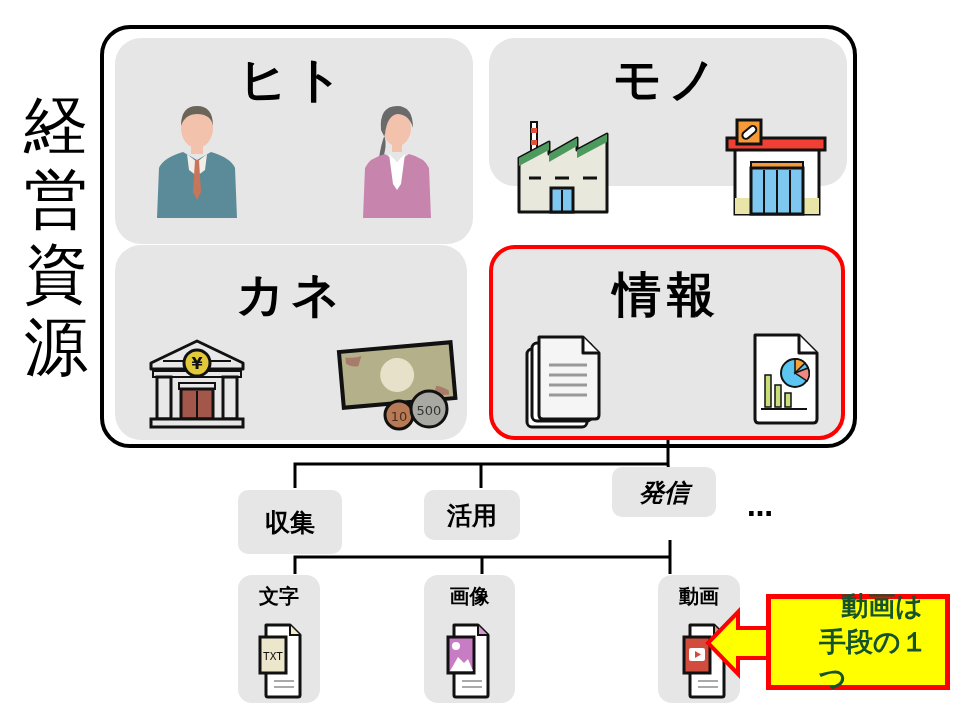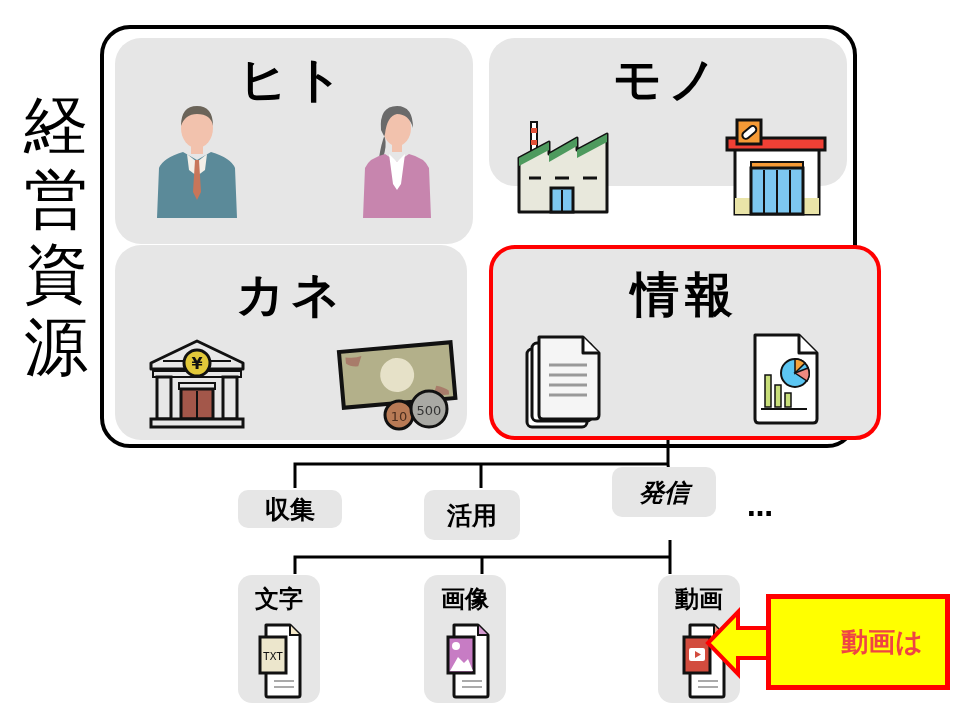--- a/index.html
+++ b/index.html
@@ -13,38 +13,38 @@
 
     .outer-box { left: 100px; top: 25px; width: 757px; height: 423px; border: 4px solid #000;
                  border-radius: 30px; box-sizing: border-box; background: #fff; }
 
     .quad { position: absolute; background: #e6e6e6; border-radius: 26px; }
     .quad-title { position: absolute; left: 0; right: 0; text-align: center; font-weight: 700;
                   font-size: 48px; letter-spacing: 6px; }
     .q-hito { left: 115px; top: 38px; width: 358px; height: 206px; }
     .q-mono { left: 489px; top: 38px; width: 358px; height: 148px; }
     .q-kane { left: 115px; top: 245px; width: 352px; height: 195px; }
-    .q-joho { left: 489px; top: 245px; width: 392px; height: 195px; border: 4px solid #ff0000;
+    .q-joho { left: 489px; top: 245px; width: 356px; height: 195px; border: 4px solid #ff0000;
               box-sizing: border-box; }
 
     .icon { position: absolute; }
 
     .lines { left: 0; top: 0; width: 960px; height: 720px; }
 
     .pill { position: absolute; background: #e6e6e6; border-radius: 10px; display: flex;
             align-items: center; justify-content: center; font-size: 25px; font-weight: 700; }
     .sub-card { position: absolute; background: #e6e6e6; border-radius: 14px; width: 82px; height: 128px; }
     .sub-card .lbl { position: absolute; left: 0; right: 0; top: 8px; text-align: center;
-                     font-size: 24px; font-weight: 700; }
+                     font-size: 20px; font-weight: 700; }
 
     .ellipsis { left: 747px; top: 492px; font-size: 26px; font-weight: 700; letter-spacing: 1px; }
 
     .callout-box { left: 766px; top: 594px; width: 184px; height: 96px; background: #ffff00;
                    border: 5px solid #ff0000; box-sizing: border-box; display: flex; flex-direction: column;
-                   align-items: center; justify-content: center; color: #ef4444; font-weight: 700;
+                   align-items: center; justify-content: center; color: #14532d; font-weight: 700;
                    font-size: 27px; line-height: 36px; padding-left: 48px; }
   </style>
 </head>
 <body>
 
 <div class="abs vertical-title">
   <span>経</span>
   <span>営</span>
   <span>資</span>
   <span>源</span>
@@ -158,21 +158,21 @@
     <polyline points="668,440 668,464"></polyline>
     <polyline points="295,488 295,464 668,464"></polyline>
     <line x1="481" y1="464" x2="481" y2="488"></line>
     <line x1="668" y1="464" x2="670" y2="488"></line>
     <line x1="670" y1="540" x2="670" y2="574"></line>
     <polyline points="295,574 295,557 670,557"></polyline>
     <line x1="482" y1="557" x2="482" y2="574"></line>
   </g>
 </svg>
 
-<div class="pill" style="left:238px;top:490px;width:104px;height:38px;">
+<div class="pill" style="left:238px;top:490px;width:104px;height:64px;">
   <span>収集</span>
 </div>
 <div class="pill" style="left:424px;top:490px;width:96px;height:50px;">
   <span>活用</span>
 </div>
 <div class="pill" style="left:612px;top:467px;width:104px;height:50px;font-style:italic;">
   <span>発信</span>
 </div>
 <div class="abs ellipsis">…</div>
 
@@ -180,21 +180,21 @@
   <div class="lbl">文字</div>
   <svg class="icon" style="left:20px;top:48px;" width="46" height="76" viewBox="0 0 46 76">
     <path d="M8 2 L32 2 L42 12 L42 72 Q42 74 40 74 L10 74 Q8 74 8 72Z" fill="#fff" stroke="#111" stroke-width="3" stroke-linejoin="round"></path>
     <path d="M32 2 L32 12 L42 12" fill="#f5e9c9" stroke="#111" stroke-width="2"></path>
     <rect x="2" y="14" width="26" height="36" fill="#ece6cc" stroke="#111" stroke-width="3"></rect>
     <text x="15" y="37" text-anchor="middle" font-size="11" font-family="DejaVu Sans Mono, monospace" fill="#111">TXT</text>
     <line x1="16" y1="58" x2="36" y2="58" stroke="#aaa" stroke-width="2"></line>
     <line x1="16" y1="64" x2="36" y2="64" stroke="#aaa" stroke-width="2"></line>
   </svg>
 </div>
-<div class="sub-card" style="left:424px;top:575px;">
+<div class="sub-card" style="left:424px;top:575px;padding-left:9px;">
   <div class="lbl">画像</div>
   <svg class="icon" style="left:22px;top:48px;" width="46" height="76" viewBox="0 0 46 76">
     <path d="M8 2 L32 2 L42 12 L42 72 Q42 74 40 74 L10 74 Q8 74 8 72Z" fill="#fff" stroke="#111" stroke-width="3" stroke-linejoin="round"></path>
     <path d="M32 2 L32 12 L42 12" fill="#d49ad0" stroke="#111" stroke-width="2"></path>
     <rect x="2" y="14" width="26" height="36" fill="#c77cc4" stroke="#111" stroke-width="3"></rect>
     <circle cx="10" cy="23" r="4" fill="#fff"></circle>
     <path d="M4 48 L12 34 L18 40 L22 36 L27 48Z" fill="#fff"></path>
     <line x1="16" y1="58" x2="36" y2="58" stroke="#aaa" stroke-width="2"></line>
     <line x1="16" y1="64" x2="36" y2="64" stroke="#aaa" stroke-width="2"></line>
   </svg>
@@ -211,13 +211,14 @@
     <line x1="16" y1="64" x2="36" y2="64" stroke="#aaa" stroke-width="2"></line>
   </svg>
 </div>
 
 <svg class="abs" style="left:704px;top:606px;" width="66" height="74" viewBox="0 0 66 74">
   <path d="M4 37 L34 6 L34 22 L66 22 L66 52 L34 52 L34 68Z" fill="#ffff00" stroke="#ff0000" stroke-width="4" stroke-linejoin="miter"></path>
 </svg>
 
 <div class="abs callout-box">
   <div>動画は</div>
+  <div>手段の１つ</div>
 </div>
 
 </body></html>

